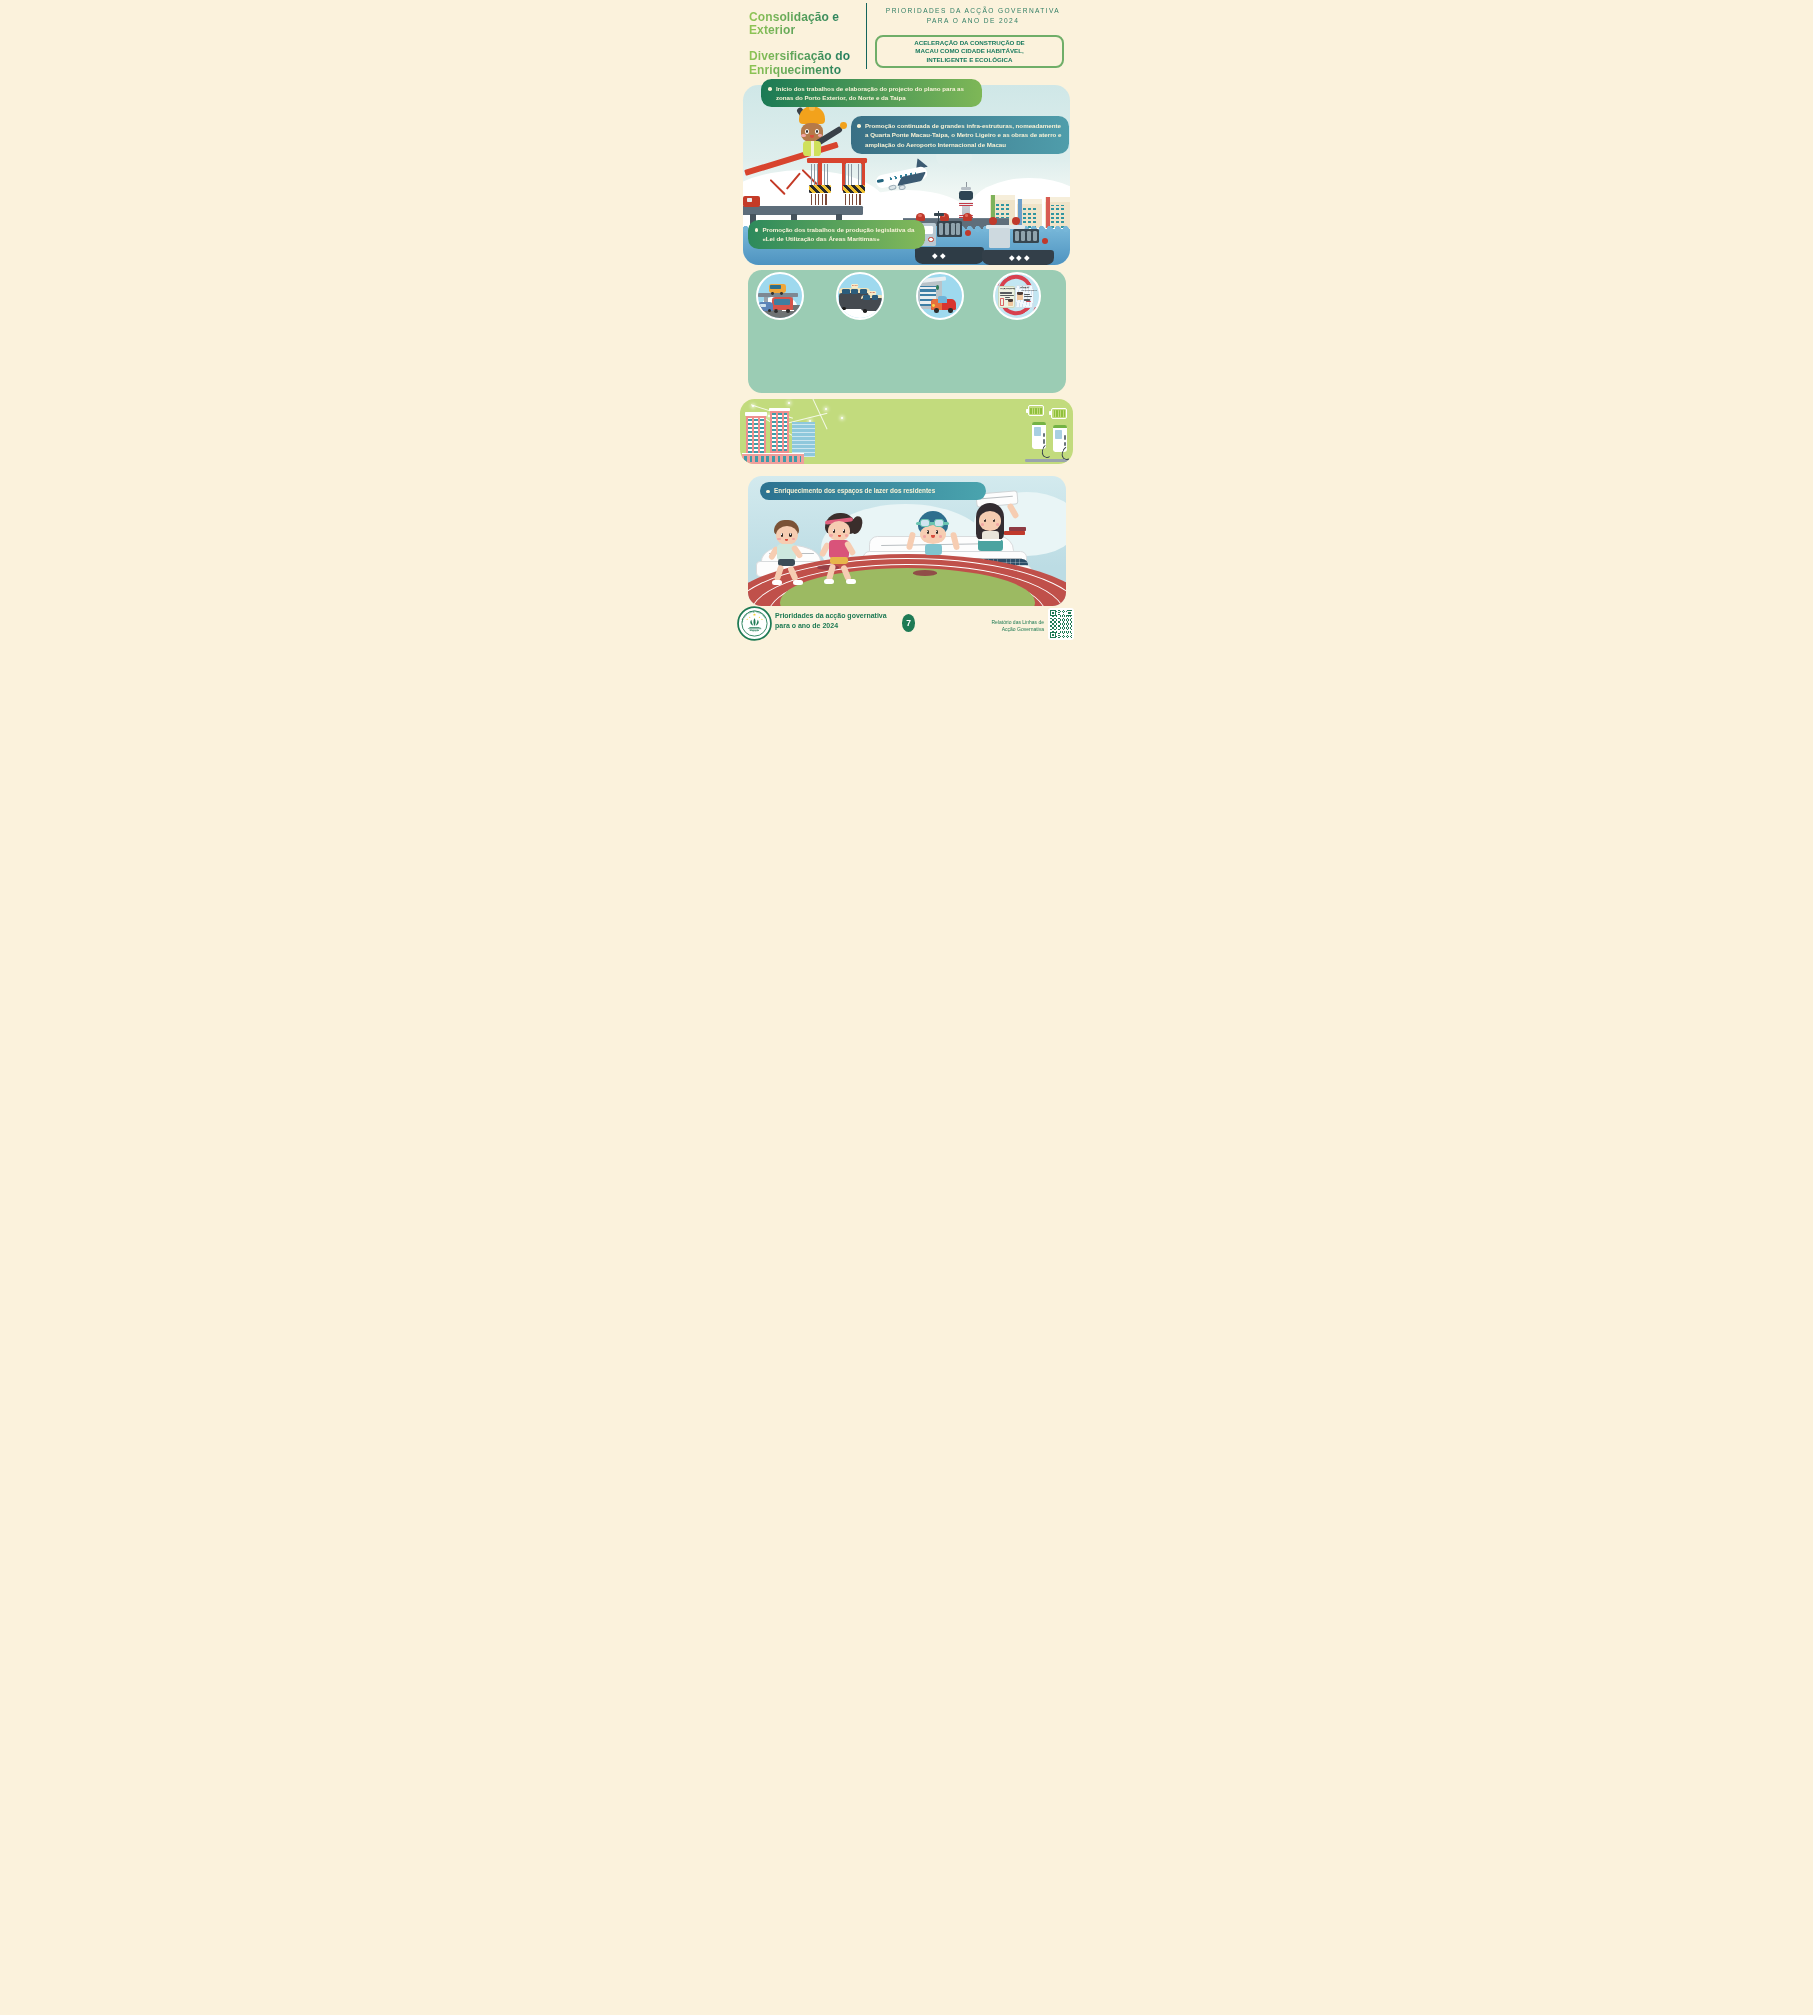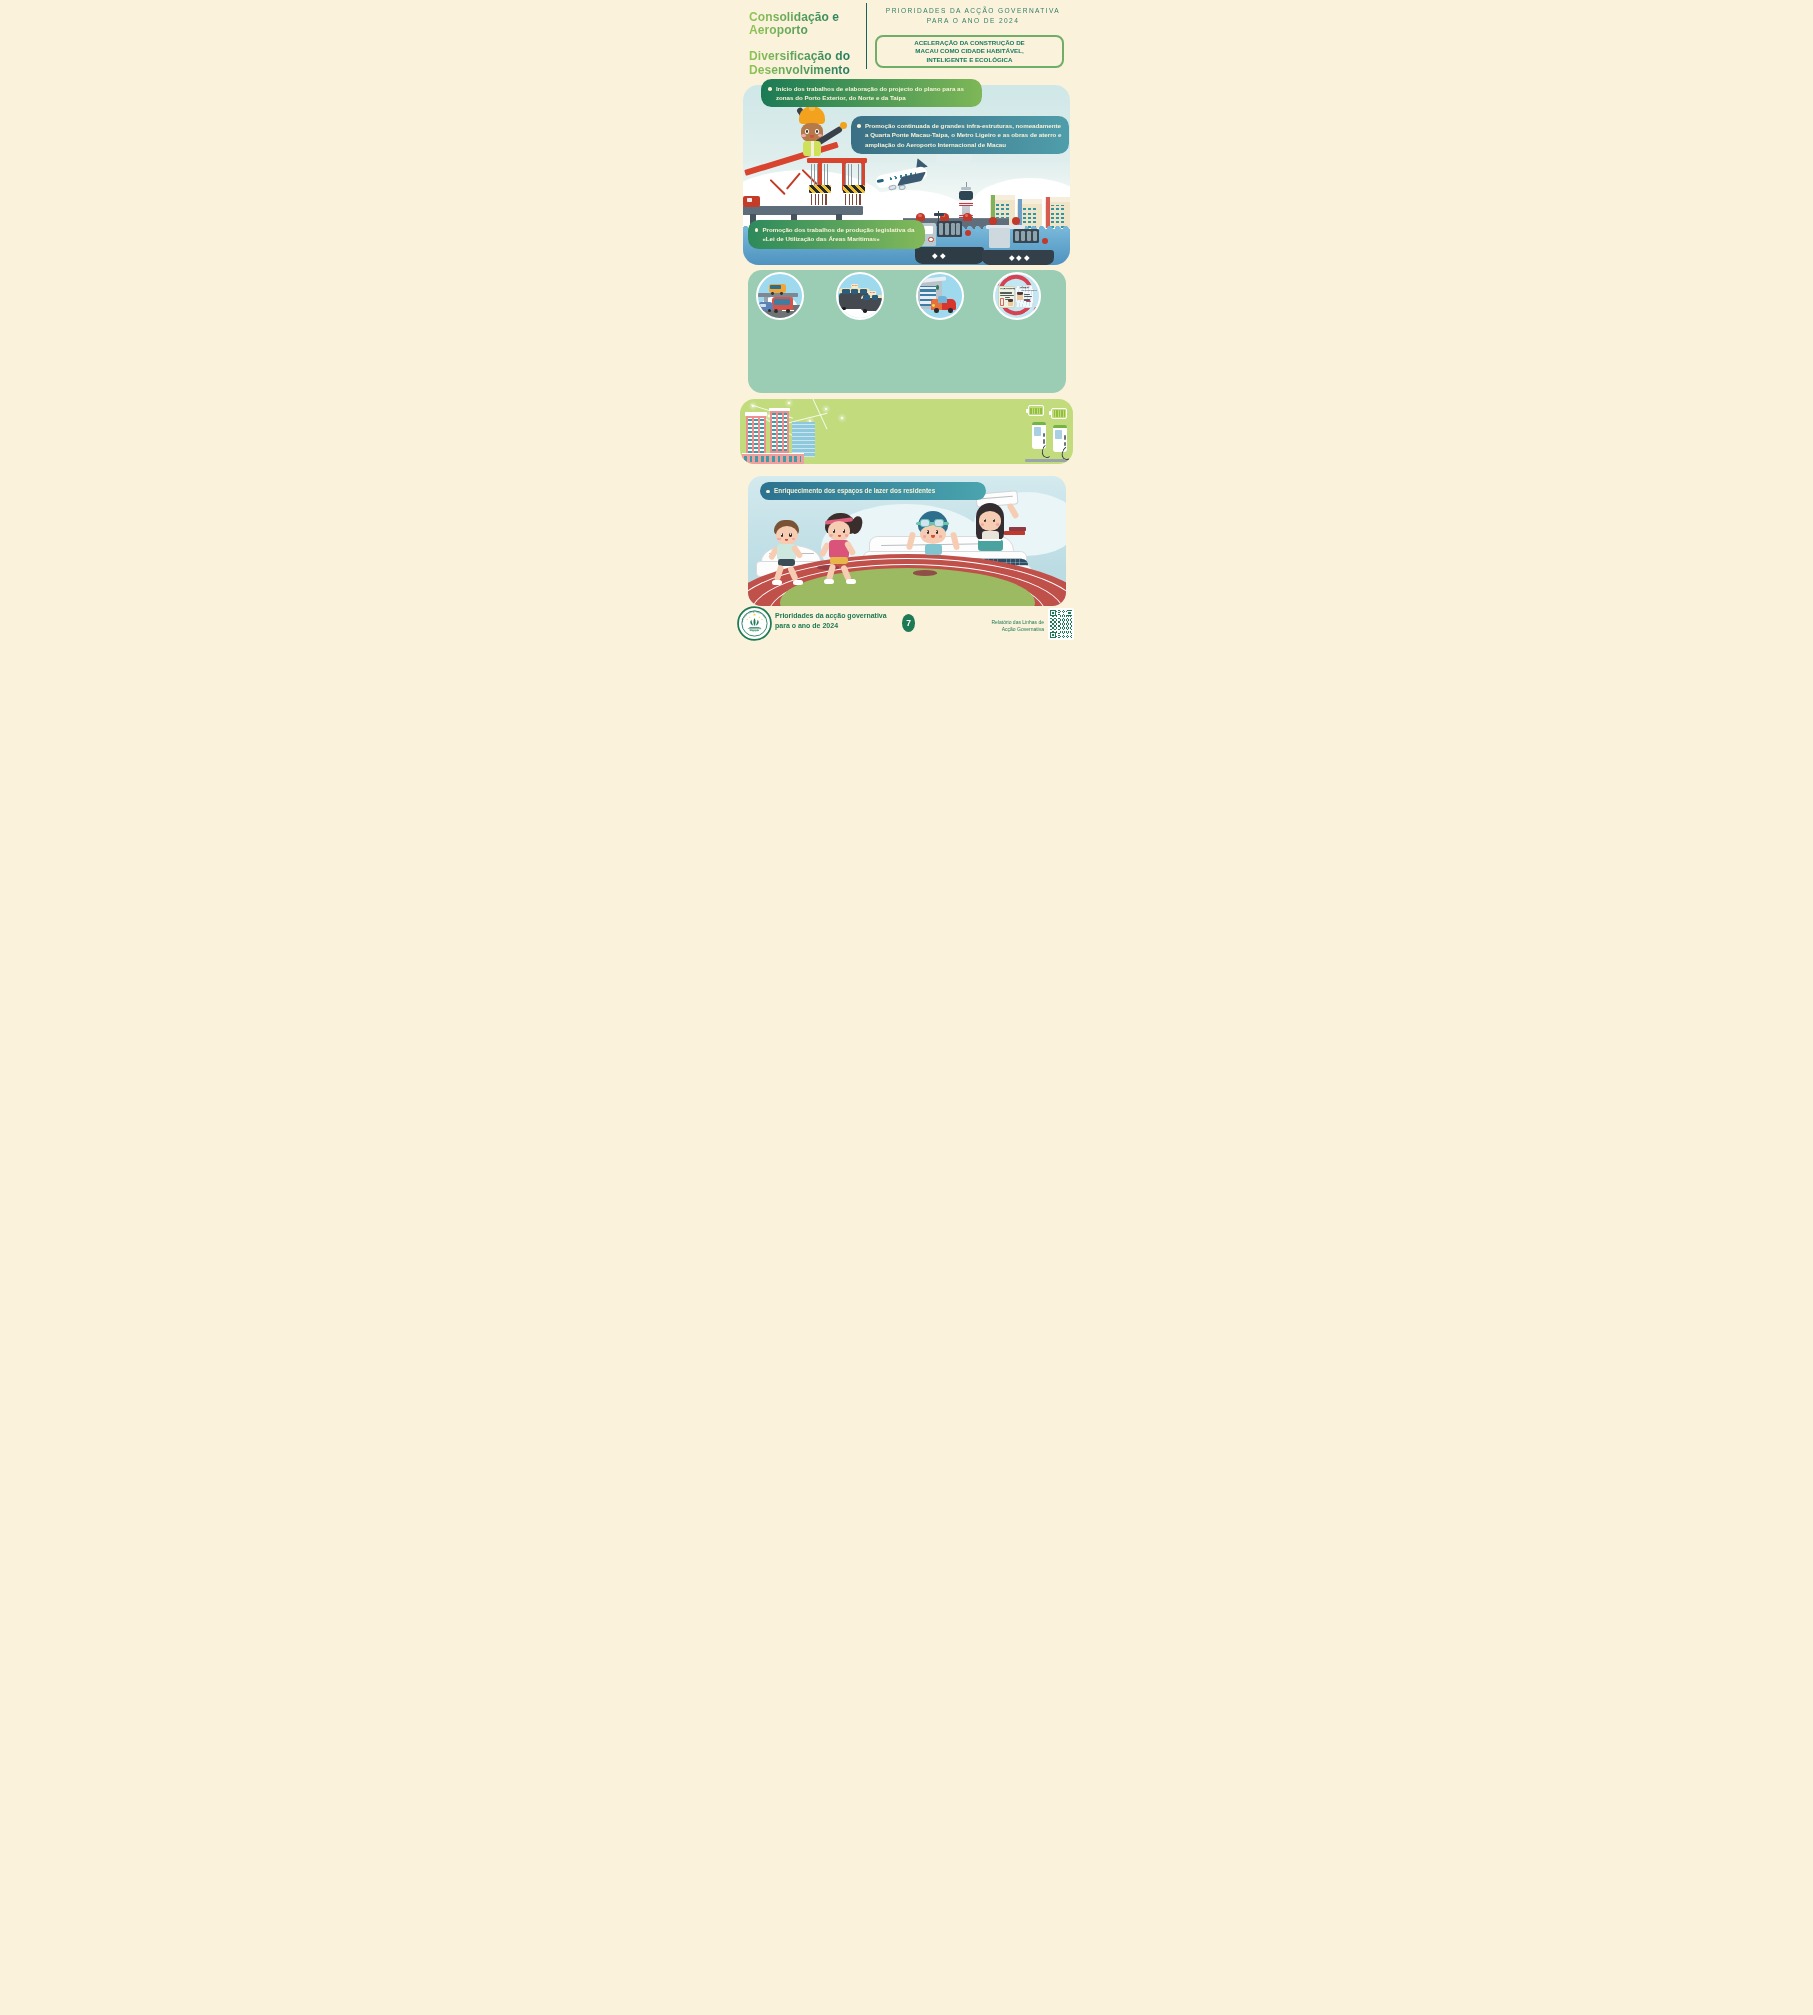--- a/index.html
+++ b/index.html
@@ -224,22 +224,22 @@
   .qrcard{position:absolute;left:323px;top:608px;width:26px;height:32px;background:#fff;border-radius:3.2px;
     display:flex;align-items:center;justify-content:center;}
   .emblem{position:absolute;left:12px;top:606px;width:35px;height:35px;}
 </style>
 </head>
 <body>
 
 <div class="poster">
 
   <div class="title-block">
-    <div class="gtitle">Consolidação e Aeroporto</div>
-    <div class="gtitle second">Diversificação do Desenvolvimento</div>
+    <div class="gtitle">Consolidação e Exterior</div>
+    <div class="gtitle second">Diversificação do Enriquecimento</div>
   </div>
   <div class="vdivider"></div>
   <div class="hdr">
     <div>PRIORIDADES DA ACÇÃO GOVERNATIVA</div>
     <div>PARA O ANO DE 2024</div>
   </div>
   <div class="hdr-box">
     <div>ACELERAÇÃO DA CONSTRUÇÃO DE</div>
     <div>MACAU COMO  CIDADE HABITÁVEL,</div>
     <div>INTELIGENTE E ECOLÓGICA</div>

